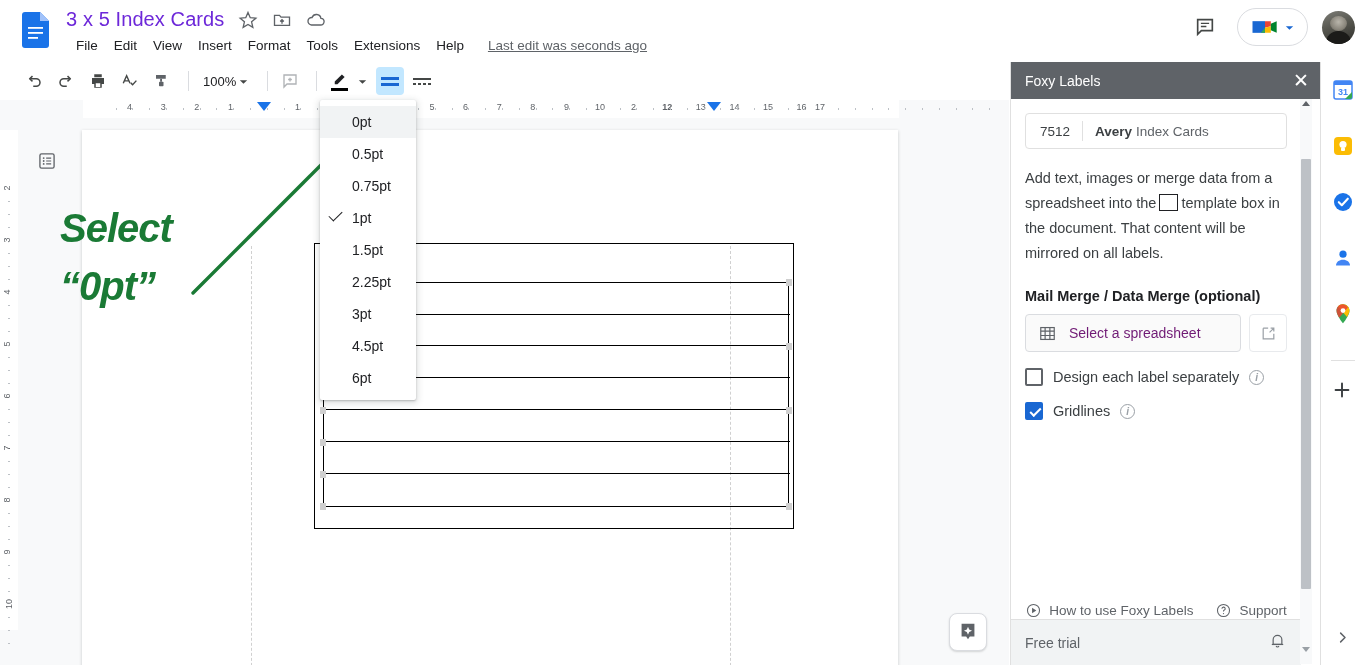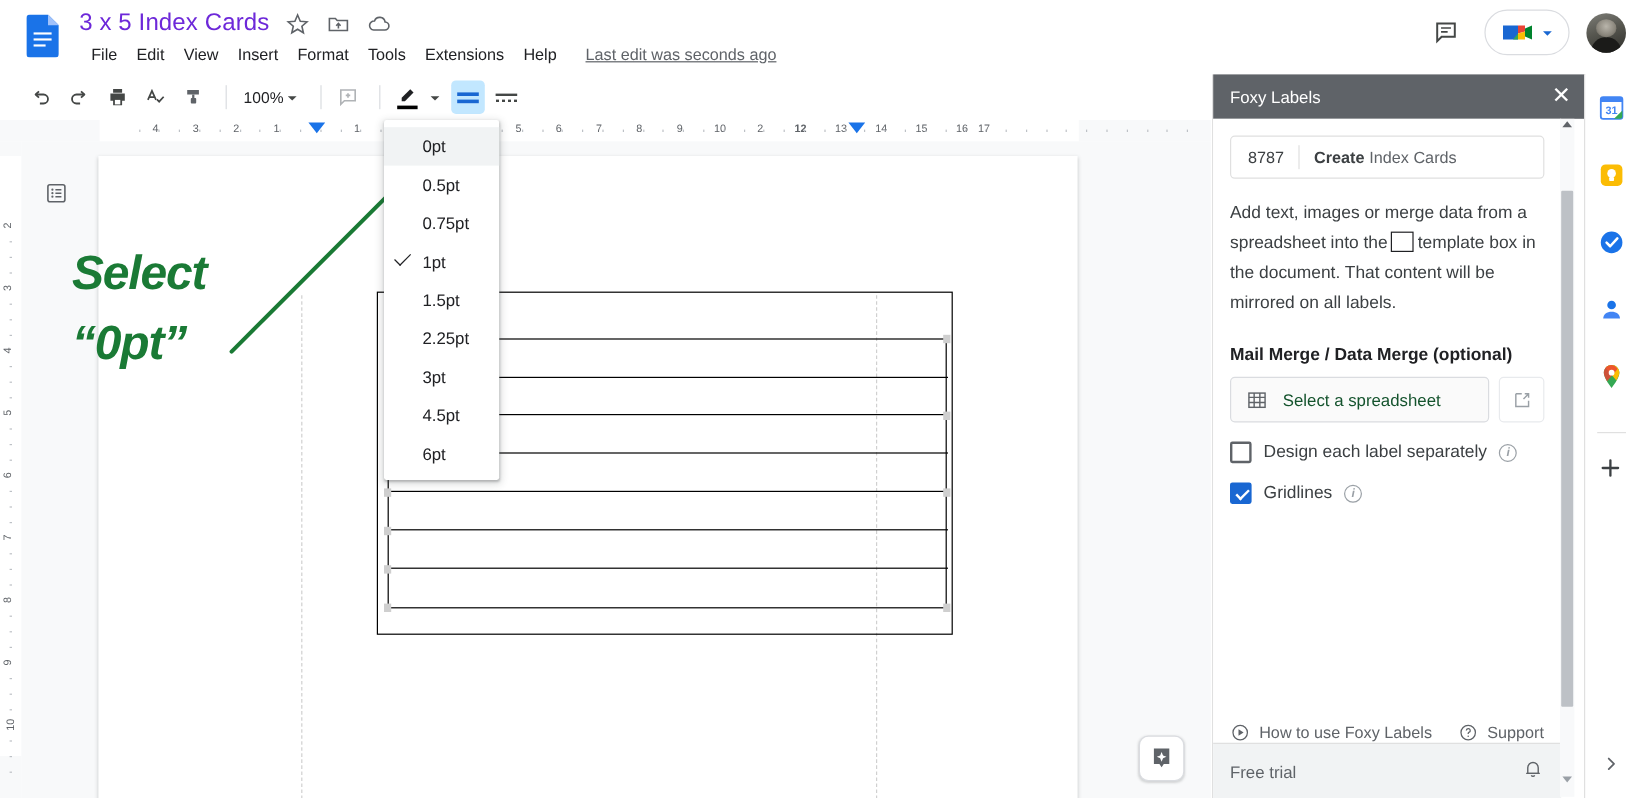--- a/index.html
+++ b/index.html
@@ -101,21 +101,21 @@
   .tmpl-name { font-size:13.5px; color:#5f6368; margin-left:4px; }
 
   .sb-para { margin-top:17px; font-size:14.5px; color:#3c4043; line-height:25px; }
   .inline-box { display:inline-block; width:19px; height:17px; border:1.6px solid #202124; vertical-align:-3px; margin:0 3px; }
 
   .sb-label { margin-top:22px; font-size:14.5px; color:#202124; font-weight:700; }
 
   .ss-row { display:flex; align-items:center; gap:8px; margin-top:10px; }
   .ss-select { flex:1; display:flex; align-items:center; gap:12px; height:38px; border:1px solid #dadce0; border-radius:4px;
                padding:0 12px; background:#fafafa; cursor:pointer; }
-  .ss-text { font-size:14px; color:#14532d; }
+  .ss-text { font-size:14px; color:#701a75; }
   .ss-open { width:38px; height:38px; border:1px solid #e8eaed; border-radius:4px; display:flex; align-items:center; justify-content:center; cursor:pointer; }
 
   .cb-row { display:flex; align-items:center; gap:10px; margin-top:16px; }
   .cb { width:18px; height:18px; border:2px solid #5f6368; border-radius:2px; background:#fff; cursor:pointer; flex:none; }
   .cb.checked { background:#1967d2; border-color:#1967d2; position:relative; }
   .cb.checked::after { content:""; position:absolute; left:3px; top:4px; width:9px; height:4px;
                        border-left:2px solid #fff; border-bottom:2px solid #fff; transform:rotate(-45deg); }
   .cb-label { font-size:14.5px; color:#3c4043; }
   .info-i { width:15px; height:15px; border:1.3px solid #9aa0a6; border-radius:50%; color:#9aa0a6; font-size:10px;
             display:flex; align-items:center; justify-content:center; font-style:italic; font-weight:700; cursor:pointer; }
@@ -490,23 +490,23 @@
   </div>
 
   <div class="sidebar">
     <div class="sb-header">
       <span class="sb-title">Foxy Labels</span>
       <span class="sb-close">✕</span>
     </div>
 
     <div class="sb-body">
       <div class="tmpl-chip">
-        <span class="tmpl-code">8787</span>
+        <span class="tmpl-code">7512</span>
         <span class="tmpl-div"></span>
-        <span class="tmpl-brand">Create</span>
+        <span class="tmpl-brand">Avery</span>
         <span class="tmpl-name">Index Cards</span>
       </div>
 
       <div class="sb-para">
         <span>Add text, images or merge data from a spreadsheet into the</span><span class="inline-box"></span><span>template box in the document. That content will be mirrored on all labels.</span>
       </div>
 
       <div class="sb-label">Mail Merge / Data Merge (optional)</div>
 
       <div class="ss-row">

